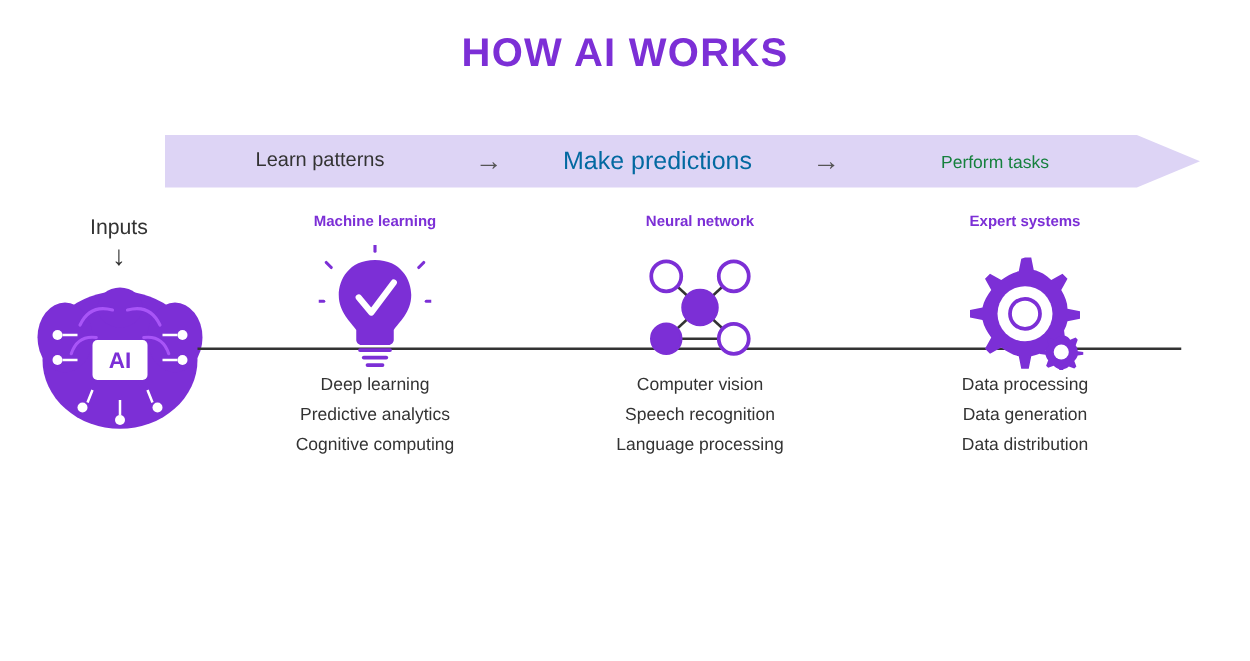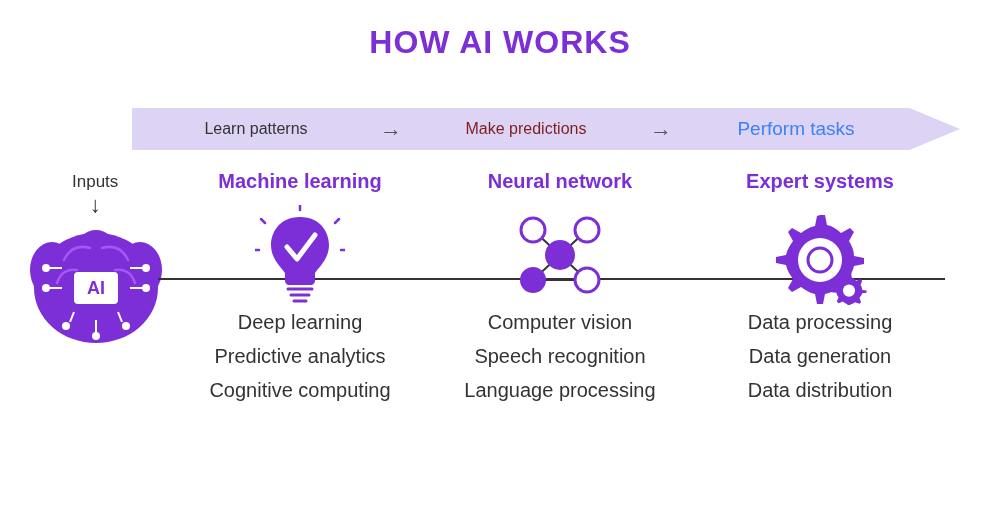--- a/index.html
+++ b/index.html
@@ -44,49 +44,49 @@
       position: absolute;
       left: 0;
       top: 0;
       width: 100%;
       height: 100%;
       display: flex;
       align-items: center;
     }
 
     .component-title {
-      font-size: 20px;
+      font-size: 12px;
       font-weight: 700;
       color: #7c2fd6;
       margin-bottom: 12px;
       text-align: right;
     }
 
     .component-list {
       text-align: center;
-      font-size: 20px;
+      font-size: 14px;
       color: #333;
       line-height: 1.7;
     }
   </style>
 </head>
 <body>
 
 <div class="page-title">HOW AI WORKS</div>
 
 <div class="arrow-banner">
   <svg class="arrow-shape" viewBox="0 0 820 58" preserveAspectRatio="none" xmlns="http://www.w3.org/2000/svg">
     <polygon points="0,8 770,8 820,29 770,50 0,50" fill="#ddd4f5" stroke="none"></polygon>
   </svg>
   <div class="arrow-labels">
     <span style="flex:1; text-align:center; font-size:16px; color:#333; font-weight:500;">Learn patterns</span>
     <span style="font-size:22px; color:#555; flex-shrink:0;">→</span>
-    <span style="flex:1; text-align:center; font-size:16px; color:#7f1d1d; font-weight:500;">Make predictions</span>
+    <span style="flex:1; text-align:center; font-size:20px; color:#0369a1; font-weight:500;">Make predictions</span>
     <span style="font-size:22px; color:#555; flex-shrink:0;">→</span>
-    <span style="flex:1; text-align:center; font-size:19px; color:#3b82f6; font-weight:500; padding-right:40px;">Perform tasks</span>
+    <span style="flex:1; text-align:center; font-size:14px; color:#15803d; font-weight:500; padding-right:40px;">Perform tasks</span>
   </div>
 </div>
 
 <div style="position:absolute; top:172px; left:72px; display:flex; flex-direction:column; align-items:center;">
   <span style="font-size:17px; color:#333;">Inputs</span>
   <span style="font-size:22px; color:#333; line-height:1.2;">↓</span>
 </div>
 
 <div style="position:absolute; top:208px; left:22px;text-align:right;">
   <svg width="148" height="148" viewBox="0 0 148 148" xmlns="http://www.w3.org/2000/svg">

